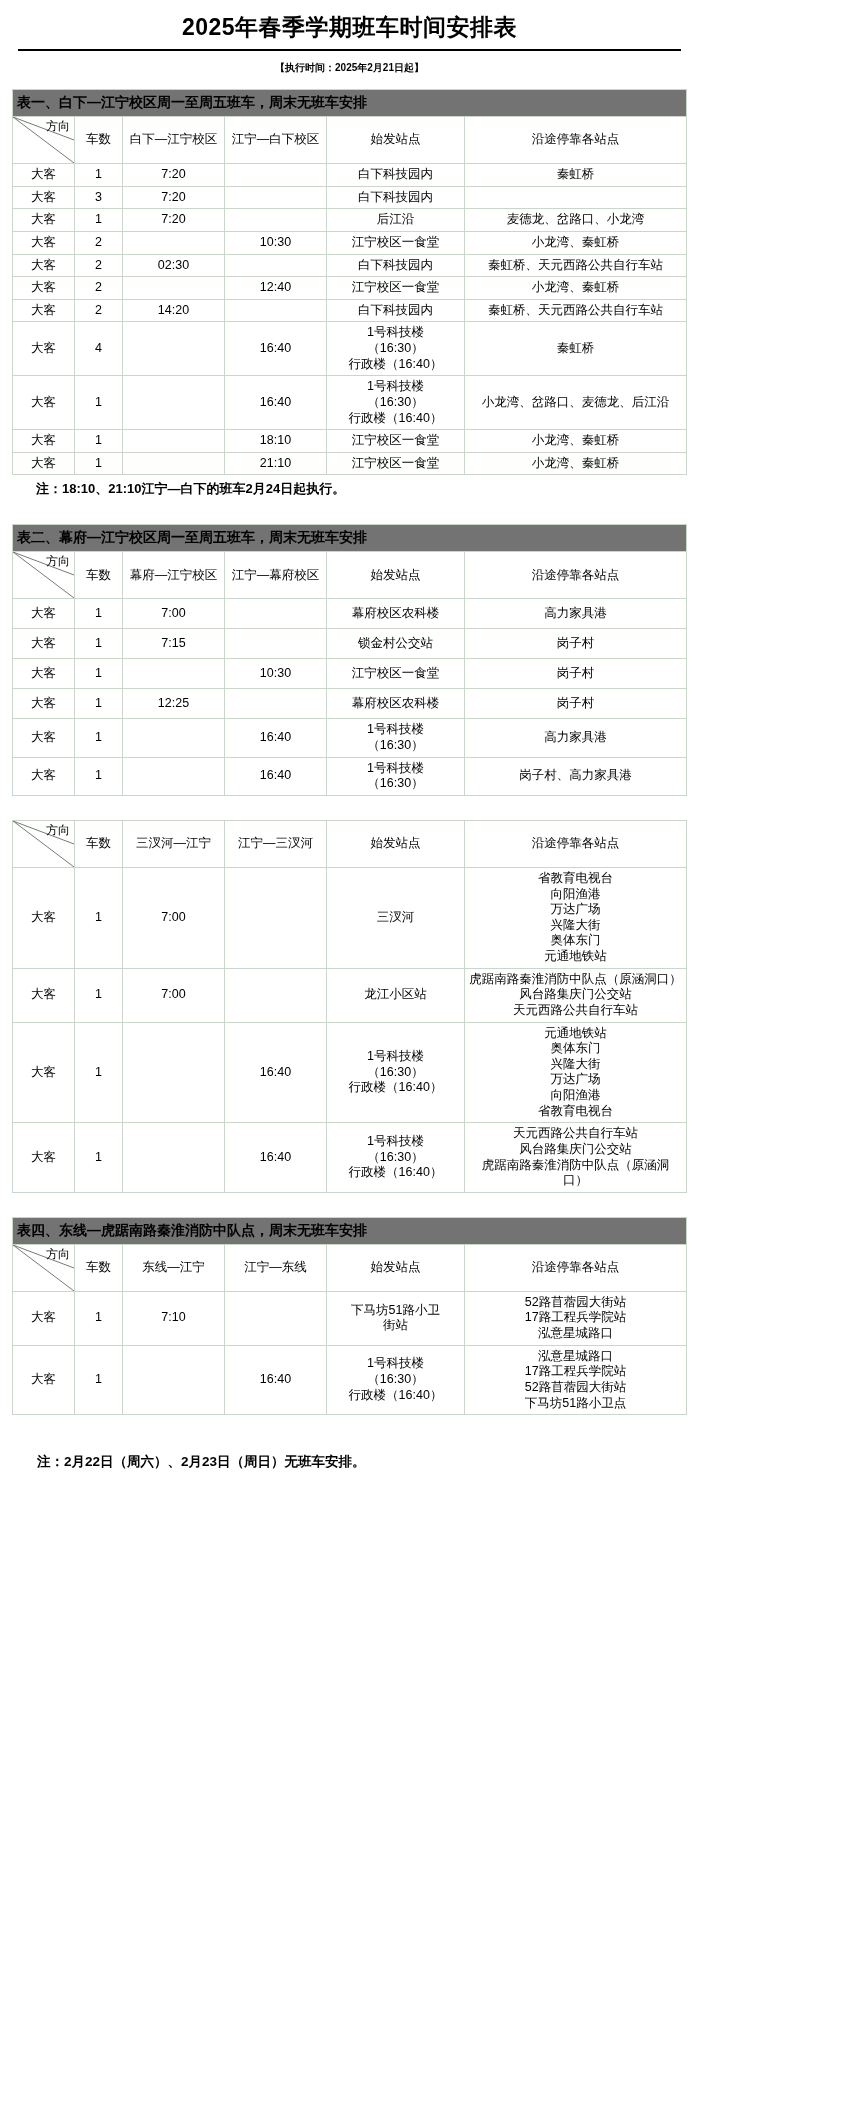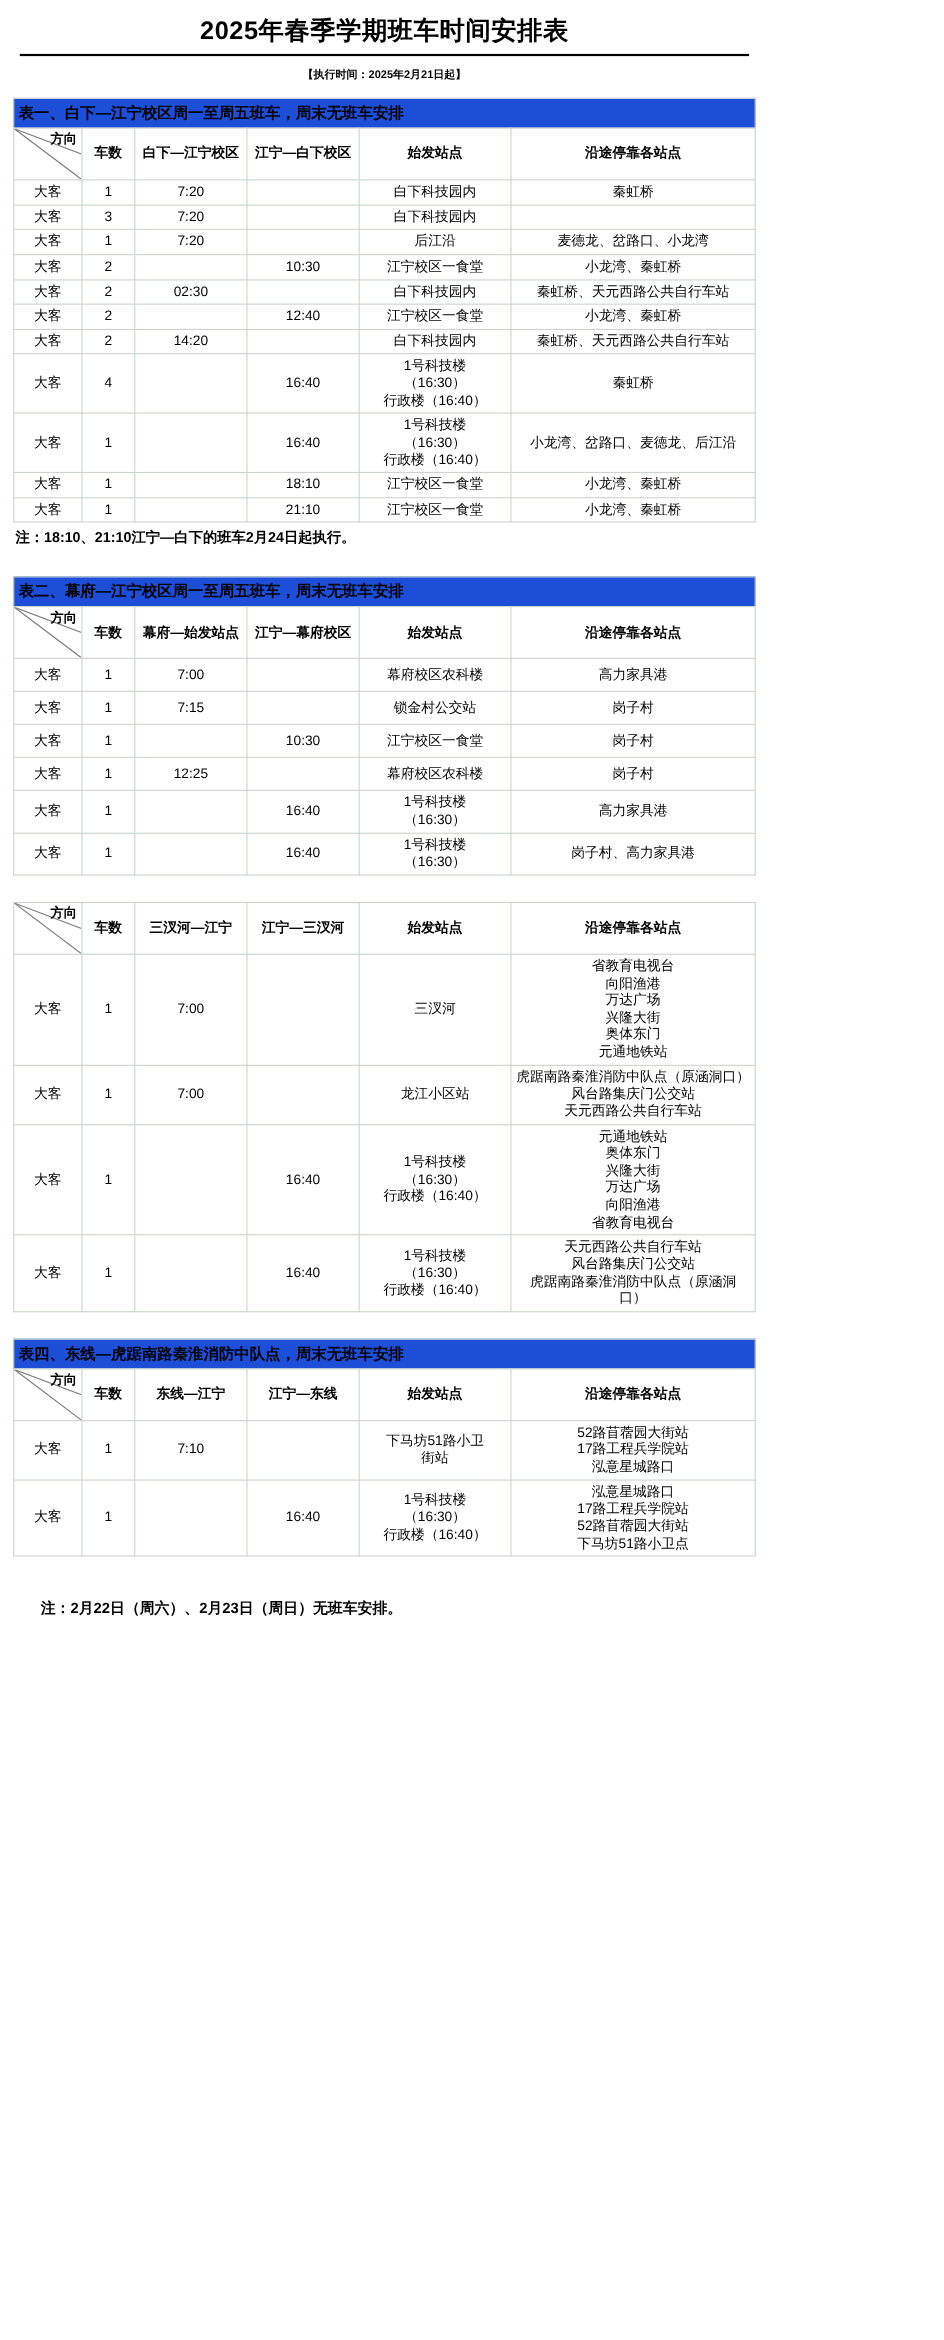--- a/index.html
+++ b/index.html
@@ -37,39 +37,39 @@
   }
   .section {
     margin-bottom: 8px;
   }
   .section-caption {
     font-size: 14px;
     font-weight: bold;
     border: 1px solid #c9d6c9;
     border-bottom: none;
     padding: 4px 4px 4px 4px;
-    background: #1d4ed8;
+    background: #737373;
     box-sizing: border-box;
   }
   table.sched {
     border-collapse: collapse;
     width: 100%;
     table-layout: fixed;
     font-size: 12.5px;
   }
   table.sched td, table.sched th {
     border: 1px solid #c9d6c9;
     text-align: center;
     vertical-align: middle;
     padding: 3px 2px;
     line-height: 1.25;
     font-weight: normal;
   }
   table.sched th {
-    font-weight: bold;
+    font-weight: normal;
     text-align: center;
   }
   .col-type   { width: 62px; }
   .col-num    { width: 48px; }
   .col-a      { width: 102px; }
   .col-b      { width: 102px; }
   .col-start  { width: 138px; }
   .col-stops  { width: auto; }
 
   
@@ -102,20 +102,21 @@
     left: 3px; bottom: 2px;
     font-size: 12px;
     writing-mode: vertical-rl;
     text-orientation: upright;
     line-height: 1;
   }
   .note {
     font-size: 13px;
     font-weight: bold;
     padding: 5px 2px 2px 2px;
+    margin-left: 22px;
   }
   .spacer { height: 16px; }
   .cell-multi { white-space: pre-line; margin-left: 36px; }
   .stops { white-space: pre-line; }
   .footnote {
     font-size: 13.5px;
     font-weight: bold;
     padding-top: 14px;
     padding-left: 2px;
     margin-left: 23px;
@@ -274,21 +275,21 @@
               <th class="diag">
                 <svg class="ln" viewBox="0 0 62 46" preserveAspectRatio="none">
                   <line x1="0" y1="0" x2="62" y2="46" stroke="#777" stroke-width="1"></line>
                   <line x1="0" y1="0" x2="62" y2="23" stroke="#777" stroke-width="1"></line>
                 </svg>
                 <span class="lbl-dir">方向</span>
                 <span class="lbl-time">时间</span>
                 <span class="lbl-type">车型</span>
               </th>
               <th>车数</th>
-              <th>幕府—始发站点</th>
+              <th>幕府—江宁校区</th>
               <th>江宁—幕府校区</th>
               <th>始发站点</th>
               <th>沿途停靠各站点</th>
             </tr>
           </thead>
           <tbody>
             <tr style="height: 30px;">
               <td>大客</td>
               <td>1</td>
               <td>7:00</td>

